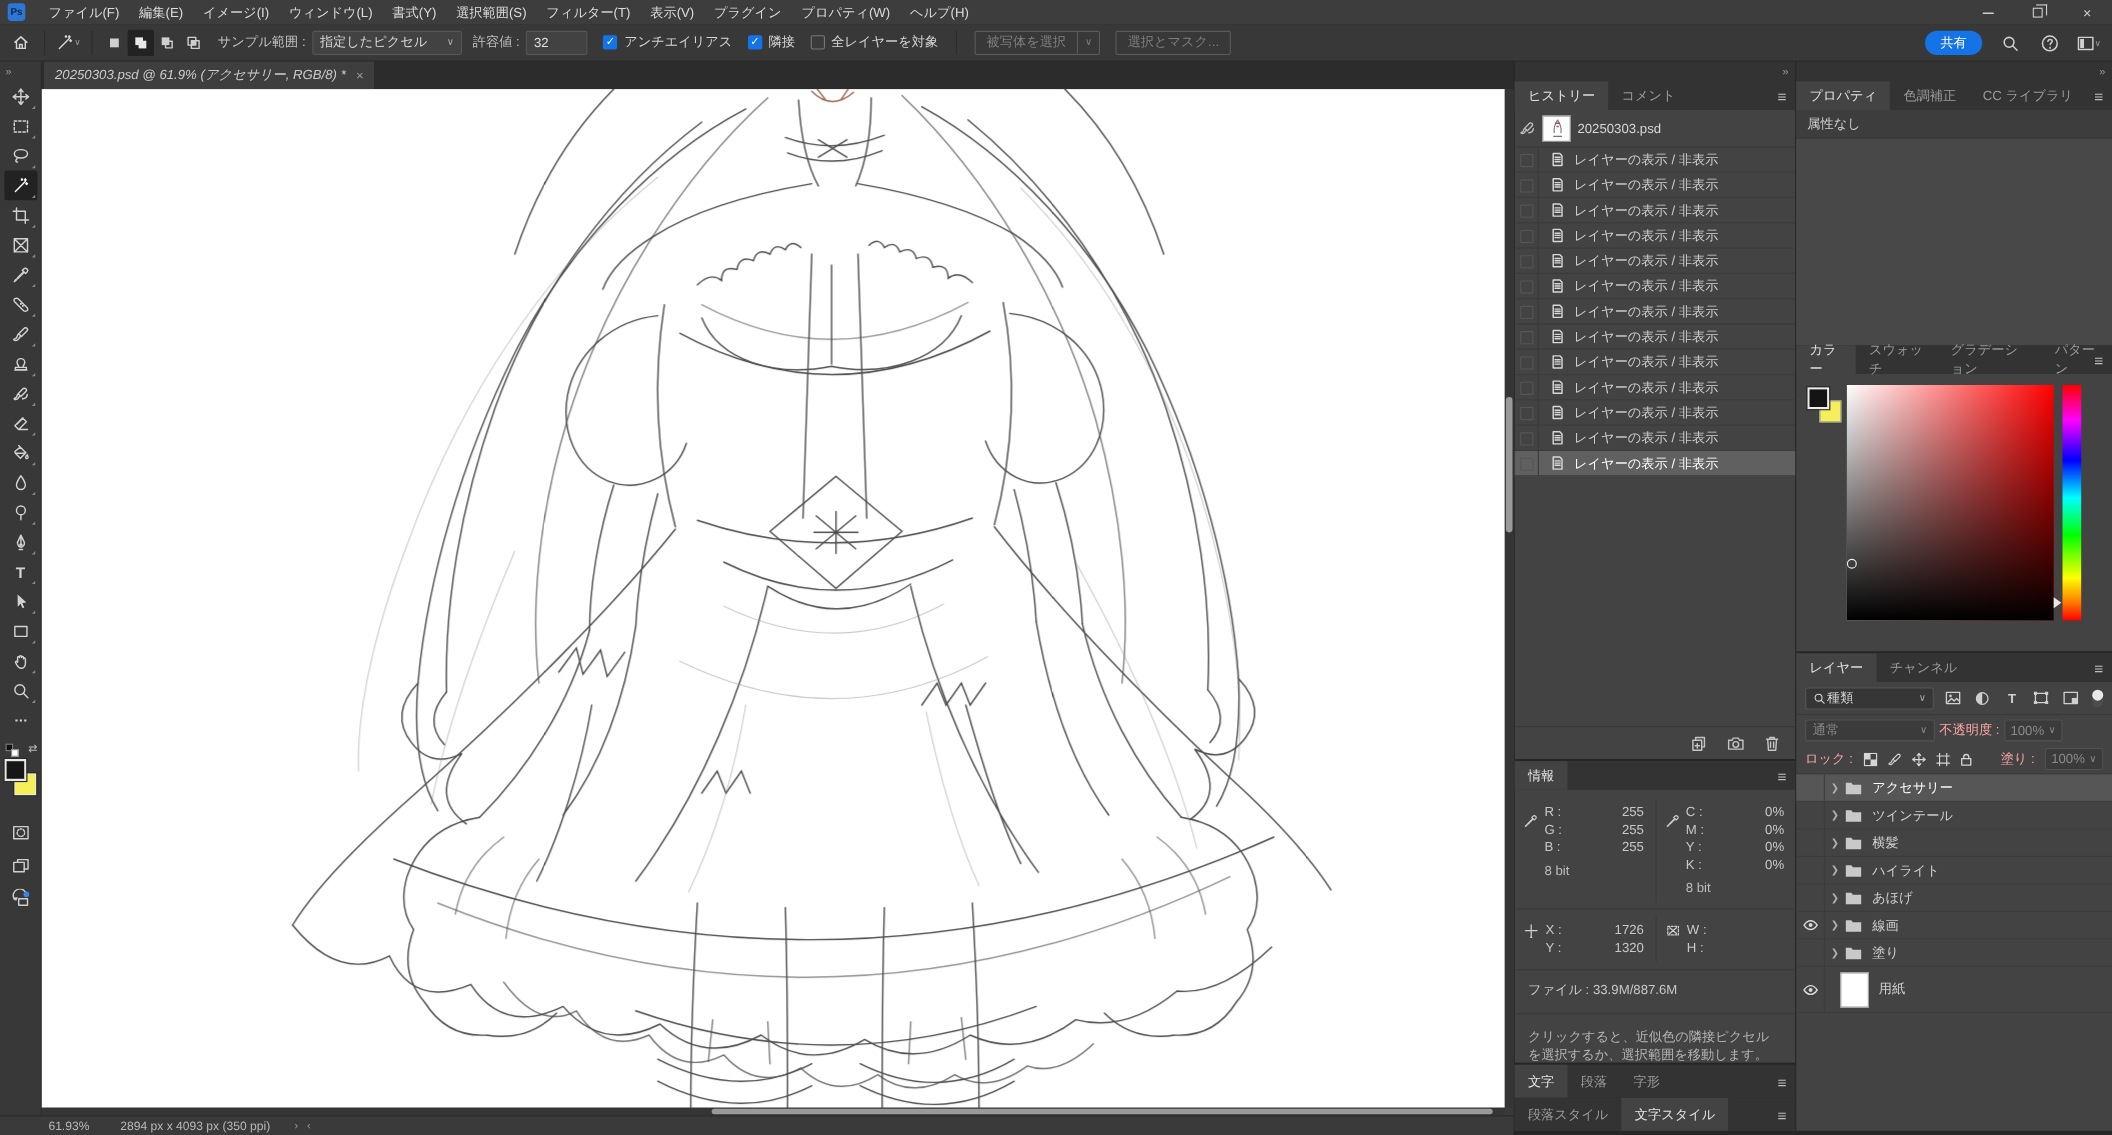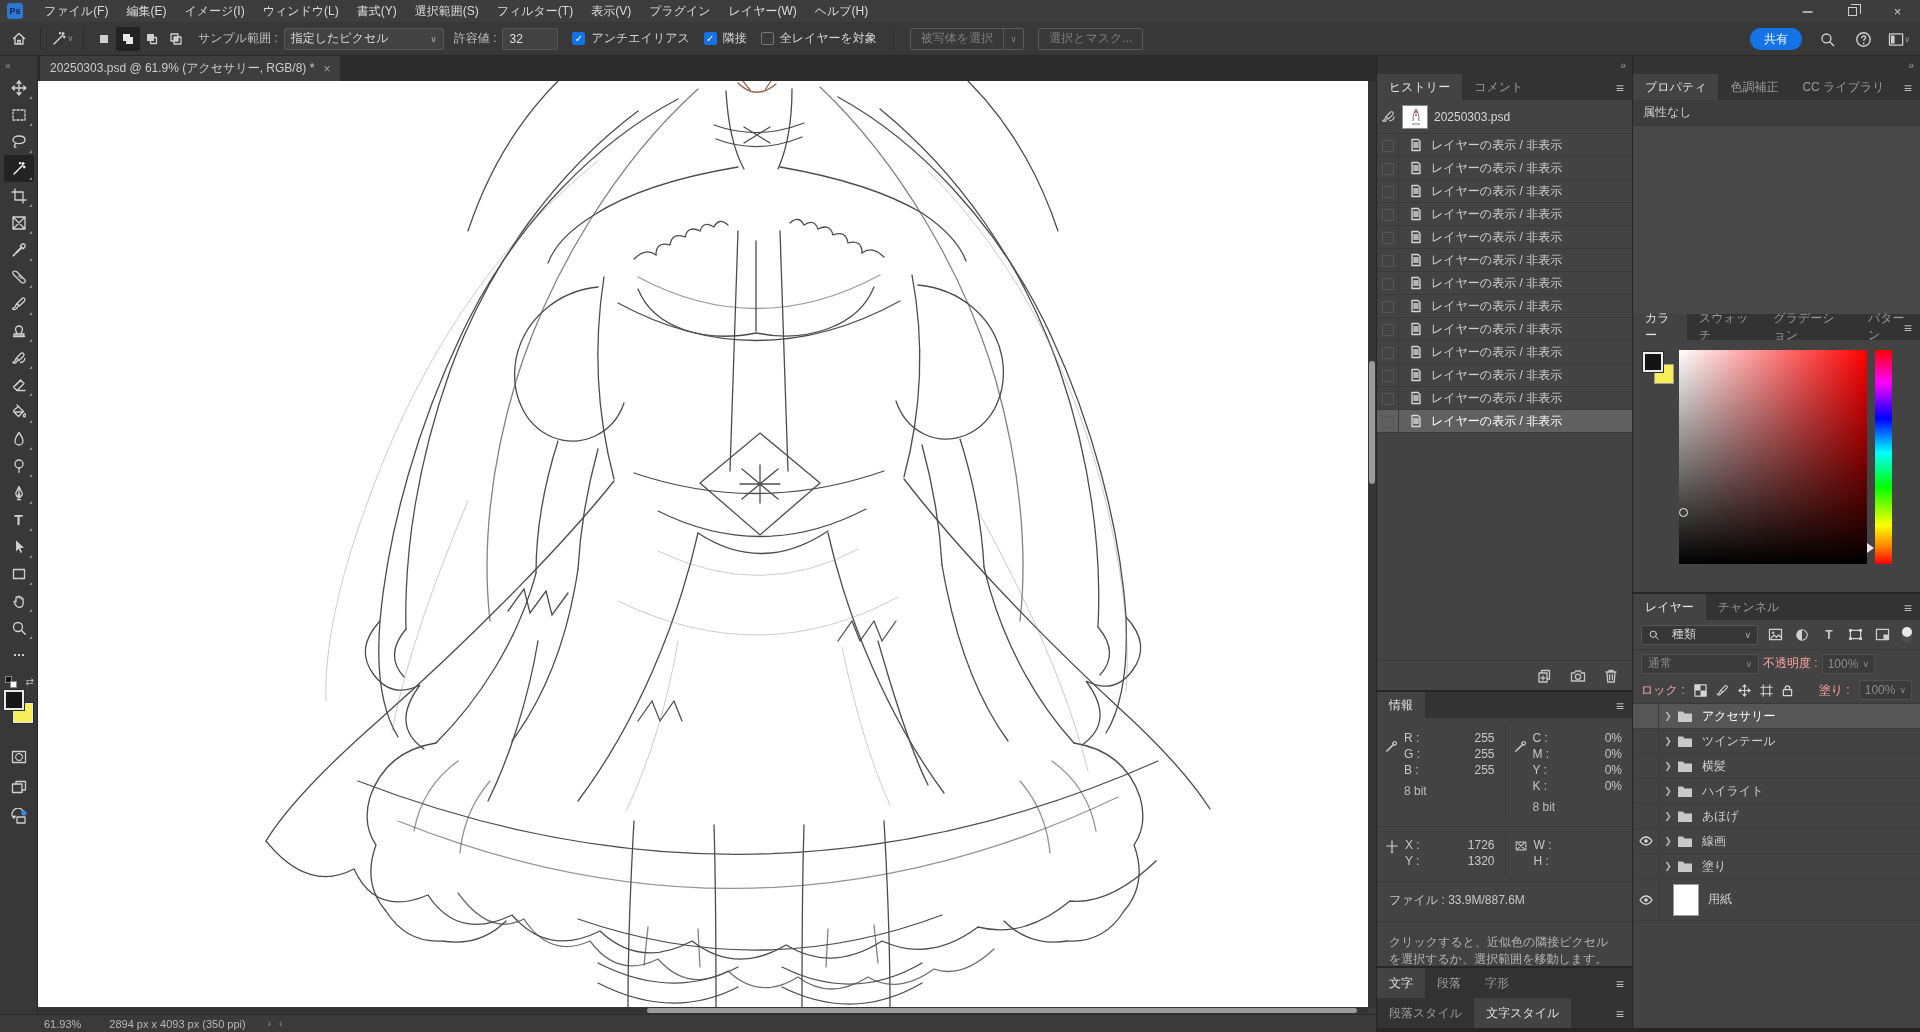--- a/index.html
+++ b/index.html
@@ -20,21 +20,21 @@
 
   
   #optionsbar { position:absolute; left:0; top:22px; width:1920px; height:34px; background:#383838; border-bottom:1px solid #2a2a2a; display:flex; align-items:center; }
   .opt-sep { width:1px; height:22px; background:#2c2c2c; margin:0 8px; }
   .opt-icon { width:26px; height:26px; display:flex; align-items:center; justify-content:center; border-radius:3px; }
   .mode-btn { width:24px; height:24px; display:flex; align-items:center; justify-content:center; border-radius:2px; }
   .mode-btn.pressed { background:#222222; }
   .opt-label { color:#c2c2c2; margin:0 6px 0 10px; }
   .dropdown { background:#424242; border:1px solid #565656; border-radius:2px; height:22px; display:flex; align-items:center; padding:0 6px; color:#dadada; }
   .dropdown .chev { margin-left:auto; color:#aaa; font-size:9px; }
-  #sample-dd { width:160px; }
+  #sample-dd { width:136px; }
   #tolerance-input { width:56px; height:22px; background:#424242; border:1px solid #565656; border-radius:2px; color:#e0e0e0; padding:0 6px; font-size:12px; font-family:inherit; }
   .chk { display:flex; align-items:center; margin-left:14px; }
   .chk .box { width:13px; height:13px; border-radius:2px; margin-right:6px; display:flex; align-items:center; justify-content:center; font-size:10px; }
   .chk .box.on { background:#1473e6; color:#fff; border:1px solid #1473e6; }
   .chk .box.off { background:#3a3a3a; border:1px solid #777; }
   .disabled-btn { border:1px solid #5a5a5a; color:#7f7f7f; border-radius:2px; height:22px; display:flex; align-items:center; padding:0 10px; }
   .btn-split { display:flex; height:22px; border:1px solid #5a5a5a; border-radius:2px; color:#7f7f7f; }
   .btn-split .main { padding:0 10px; display:flex; align-items:center; }
   .btn-split .arrow { width:20px; border-left:1px solid #5a5a5a; display:flex; align-items:center; justify-content:center; font-size:9px; }
   #opt-right { position:absolute; right:10px; top:0; height:34px; display:flex; align-items:center; gap:14px; }
@@ -51,21 +51,21 @@
   #swatch-cluster { position:relative; width:38px; height:64px; margin-top:8px; }
   #mini-swatches { position:absolute; left:5px; top:0; width:12px; height:12px; }
   #mini-swatches .w { position:absolute; right:0; bottom:0; width:7px; height:7px; background:#fff; border:1px solid #888; }
   #mini-swatches .b { position:absolute; left:0; top:0; width:7px; height:7px; background:#111; border:1px solid #888; }
   #swap-arrow { position:absolute; right:4px; top:0; color:#bbb; font-size:10px; }
   #fg-swatch { position:absolute; left:4px; top:14px; width:20px; height:20px; background:#161616; border:2px solid #e8e8e8; outline:1px solid #2a2a2a; z-index:2; }
   #bg-swatch { position:absolute; left:13px; top:27px; width:20px; height:20px; background:#f7ef5a; border:1px solid #e8e8e8; outline:1px solid #2a2a2a; }
   .tool-extra { width:30px; height:26px; margin:4px auto 0; display:flex; align-items:center; justify-content:center; color:#cfcfcf; }
 
   
-  #tabbar { position:absolute; left:38px; top:56px; width:1338px; height:25px; background:#2c2c2c; display:flex; align-items:flex-end; }
+  #tabbar { position:absolute; left:38px; top:56px; width:1338px; height:25px; background:#2c2c2c; display:flex; align-items:flex-end;font-style:italic; }
   #doc-tab { height:25px; background:#3e3e3e; display:flex; align-items:center; padding:0 10px; margin-left:2px; color:#cccccc; font-size:12px; gap:9px; }
   #doc-tab .close { color:#9f9f9f; font-size:12px; }
   #canvas-area { position:absolute; left:38px; top:81px; width:1338px; height:933px; background:#3a3a3a; }
   #canvas-white { position:absolute; left:0; top:0; width:1330px; height:926px; background:#ffffff; }
   #hscroll { position:absolute; left:0; bottom:0; width:1330px; height:7px; background:#353535; }
   #hscroll .thumb { position:absolute; left:609px; width:710px; top:1px; height:5px; background:#9a9a9a; border-radius:3px; }
   #vscroll { position:absolute; right:0; top:0; width:8px; height:926px; background:#353535; }
   #vscroll .thumb { position:absolute; top:280px; height:123px; left:1px; width:6px; background:#9a9a9a; border-radius:3px; }
 
   
@@ -123,21 +123,21 @@
      background:linear-gradient(to bottom, #ff0000, #ff00ff 15%, #0000ff 32%, #00ffff 48%, #00ff00 64%, #ffff00 82%, #ff8000 92%, #ff0000); }
   #cp-hue-arrow { position:absolute; left:234px; top:203px; width:0; height:0; border-top:5px solid transparent; border-bottom:5px solid transparent; border-left:7px solid #e8e8e8; }
 
   
   #props-sub { height:26px; display:flex; align-items:center; padding-left:10px; background:#3d3d3d; border-bottom:1px solid #363636; color:#cfcfcf; }
   #props-empty { height:188px; background:#484848; }
 
   
   .lp-row { display:flex; align-items:center; padding:0 8px; }
   #lp-filter { height:30px; gap:8px; border-bottom:1px solid #393939; }
-  #lp-search { width:118px; height:20px; background:#363636; border:1px solid #555; border-radius:2px; display:flex; align-items:center; padding:0 6px; gap:12px; color:#d8d8d8; }
+  #lp-search { width:118px; height:20px; background:#363636; border:1px solid #555; border-radius:2px; display:flex; align-items:center; padding:0 6px; gap:1px; color:#d8d8d8; }
   #lp-search .chev { margin-left:auto; font-size:9px; color:#aaa; }
   .filter-ico { color:#cfcfcf; display:flex; align-items:center; justify-content:center; width:19px; }
   #lp-toggle { width:10px; height:16px; background:#4d4d4d; border-radius:5px; position:relative; margin-left:2px; }
   #lp-toggle::after { content:""; position:absolute; top:0px; left:0px; width:10px; height:10px; border-radius:50%; background:#e8e8e8; }
   #lp-blend { height:27px; gap:4px; }
   .gray { color:#fca5a5; }
   .mini-dd { background:#3b3b3b; border:1px solid #515151; border-radius:2px; height:20px; display:flex; align-items:center; padding:0 6px; color:#8a8a8a; }
   #blend-dd { width:118px; }
   .mini-val { background:#3b3b3b; border:1px solid #515151; border-radius:2px; height:20px; padding:0 5px; display:flex; align-items:center; color:#8a8a8a; }
   #lp-lock { height:27px; gap:9px; border-bottom:1px solid #393939; }
@@ -373,21 +373,21 @@
       <div class="menu-item">
         <span>フィルター(T)</span>
       </div>
       <div class="menu-item">
         <span>表示(V)</span>
       </div>
       <div class="menu-item">
         <span>プラグイン</span>
       </div>
       <div class="menu-item">
-        <span>レイヤー(W)</span>
+        <span>プロパティ(W)</span>
       </div>
       <div class="menu-item">
         <span>ヘルプ(H)</span>
       </div>
   </nav>
   <div id="win-controls">
     <div class="winbtn">
         <svg width="11" height="11" viewBox="0 0 11 11">
           <path class="icon-svg" d="M1 6h9"></path>
         </svg>

